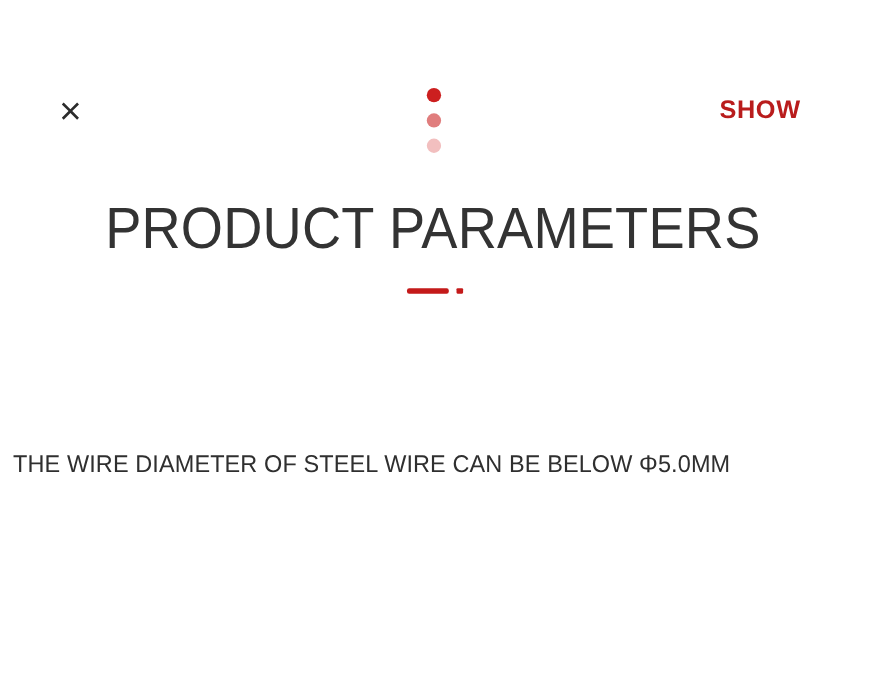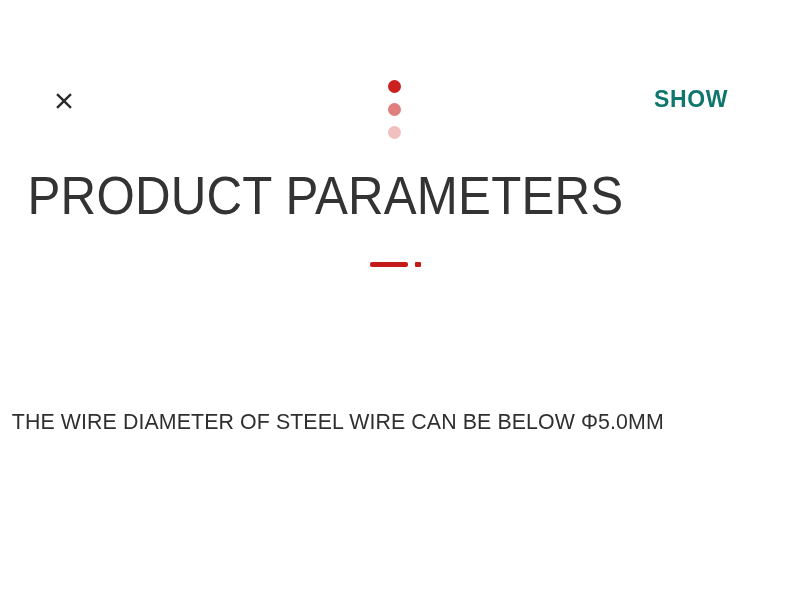--- a/index.html
+++ b/index.html
@@ -66,31 +66,32 @@
   .dot-2 { background: #e07d7d; }
   .dot-3 { background: #f2bfbf; }
 
   .show-link {
     position: absolute;
     left: 654px;
     top: 86px;
     font-size: 23px;
     font-weight: bold;
     letter-spacing: 0.6px;
-    color: #0f766e;
+    color: #b91c1c;
     cursor: pointer;
     white-space: nowrap;
   }
 
   
   .title-block {
     position: absolute;
     left: 0;
-    top: 165px;
+    top: 177px;
     width: 787px;
+    text-align: center;
   }
   .page-title {
     margin: 0;
     font-size: 53px;
     font-weight: 300;
     line-height: 62px;
     color: #333333;
     letter-spacing: 0.2px;
     font-stretch: condensed;
     transform: scaleX(0.93);

